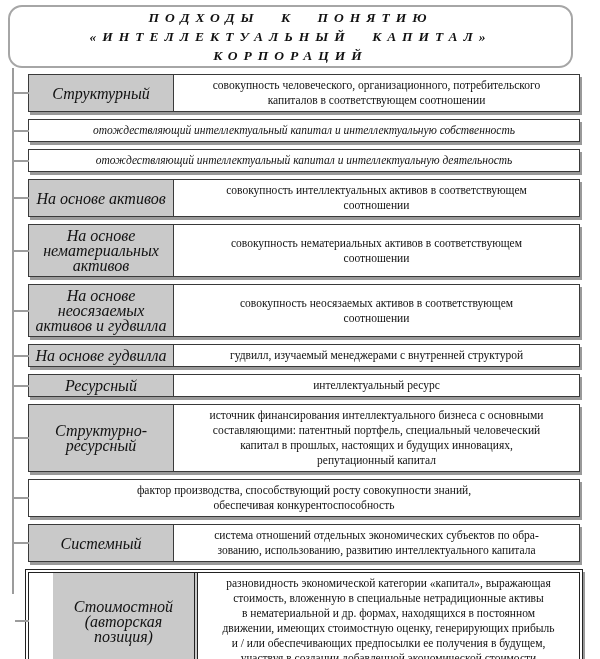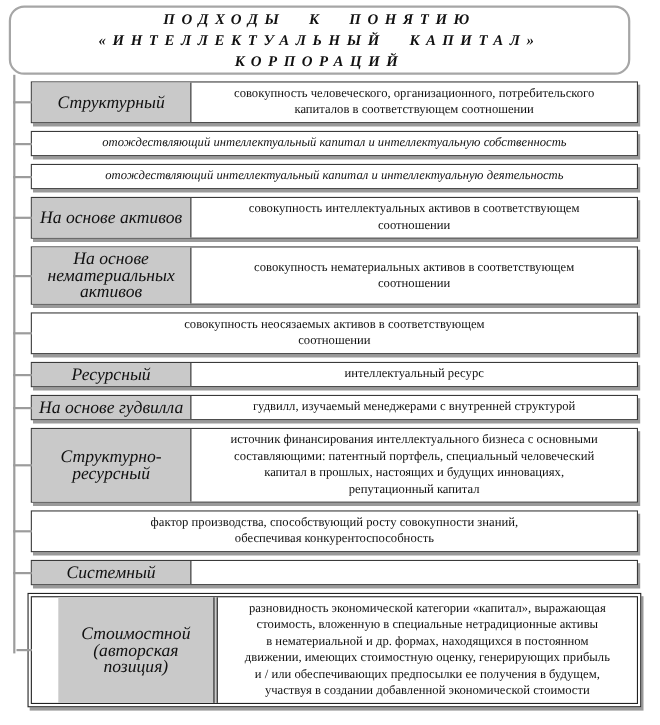--- a/index.html
+++ b/index.html
@@ -143,49 +143,53 @@
     </div>
 
     <div class="row split">
       <div class="label">На основе
 нематериальных активов</div>
       <div class="desc">совокупность нематериальных активов в соответствующем
 соотношении</div>
     </div>
 
     <div class="row split">
+      <div class="label">На основе неосязаемых
+активов и гудвилла</div>
       <div class="desc">совокупность неосязаемых активов в соответствующем
 соотношении</div>
     </div>
 
     <div class="row split">
+      <div class="label">На основе гудвилла</div>
+      <div class="desc">гудвилл, изучаемый менеджерами с внутренней структурой</div>
+    </div>
+
+    <div class="row split">
       <div class="label">Ресурсный</div>
       <div class="desc">интеллектуальный ресурс</div>
-    </div>
-
-    <div class="row split">
-      <div class="label">На основе гудвилла</div>
-      <div class="desc">гудвилл, изучаемый менеджерами с внутренней структурой</div>
     </div>
 
     <div class="row split">
       <div class="label">Структурно-ресурсный</div>
       <div class="desc">источник финансирования интеллектуального бизнеса с основными
 составляющими: патентный портфель, специальный человеческий
 капитал в прошлых, настоящих и будущих инновациях,
 репутационный капитал</div>
     </div>
 
     <div class="row split">
       <div class="desc">фактор производства, способствующий росту совокупности знаний,
 обеспечивая конкурентоспособность</div>
     </div>
 
     <div class="row split">
       <div class="label">Системный</div>
+      <div class="desc">система отношений отдельных экономических субъектов по обра-
+зованию, использованию, развитию интеллектуального капитала</div>
     </div>
 
     <div class="row split emphasis">
       <div class="label">Стоимостной
 (авторская позиция)</div>
       <div class="desc">разновидность экономической категории «капитал», выражающая
 стоимость, вложенную в специальные нетрадиционные активы
 в нематериальной и др. формах, находящихся в постоянном
 движении, имеющих стоимостную оценку, генерирующих прибыль
 и / или обеспечивающих предпосылки ее получения в будущем,

